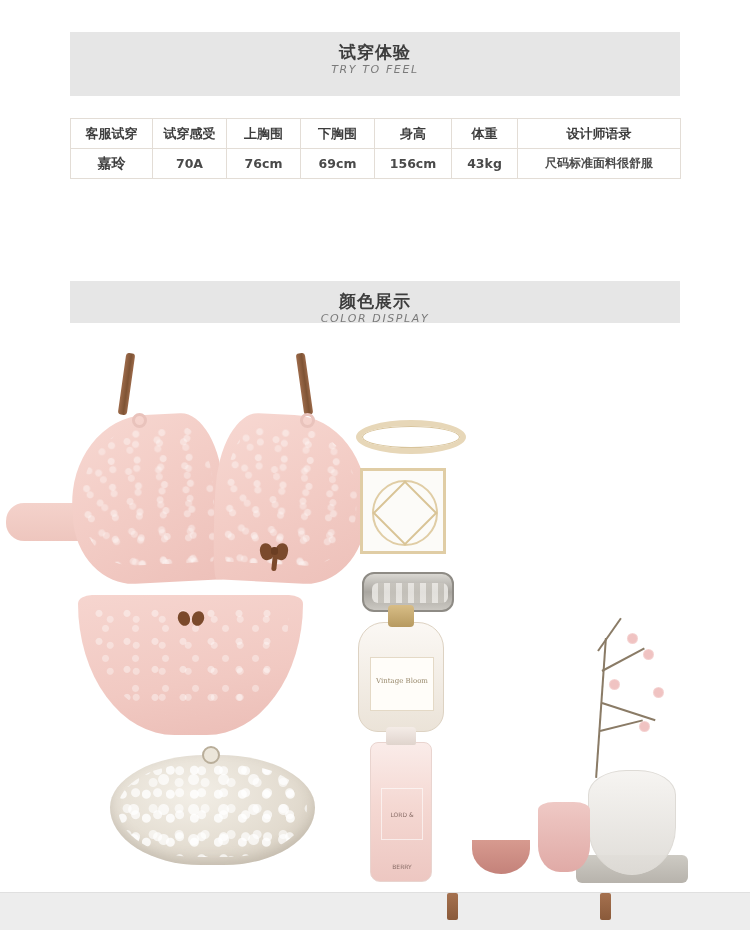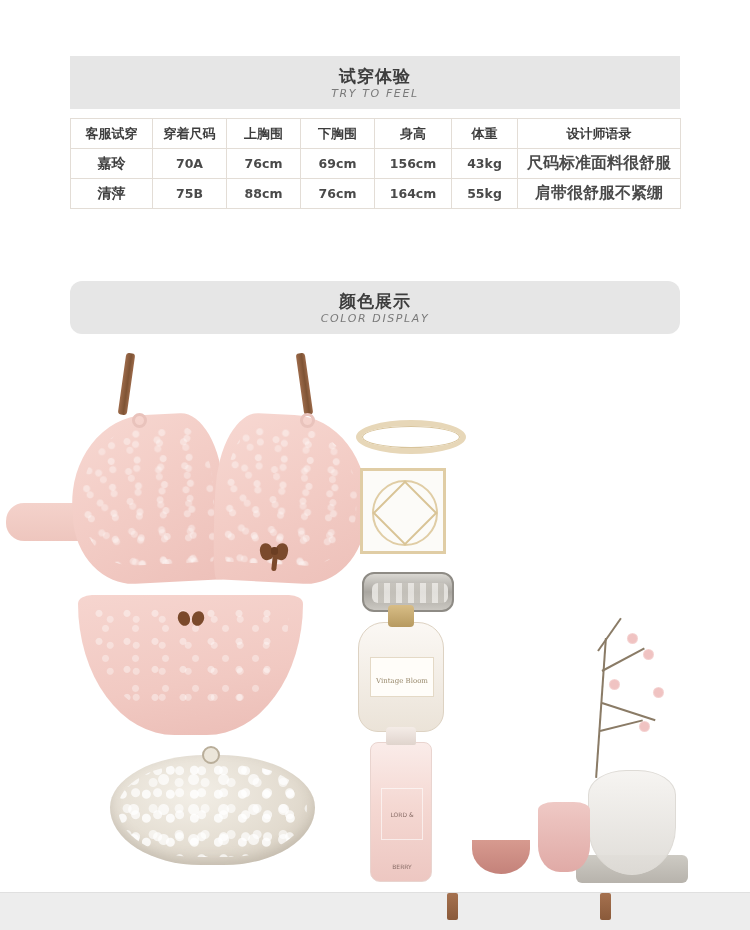--- a/index.html
+++ b/index.html
@@ -34,22 +34,22 @@
   }
   .section-bar .en {
     font-size: 11px;
     letter-spacing: 1.6px;
     line-height: 14px;
     color: #7a7a7a;
     padding-bottom: 9px;
     font-style: italic;
   }
 
-  #bar-try { top: 32px; height: 53px; margin-top: 24px; }
-  #bar-color { top: 281px; height: 53px; border-radius: 12px; }
+  #bar-try { top: 32px; height: 64px; }
+  #bar-color { top: 281px; height: 42px; }
 
   
   .table-wrap {
     position: absolute;
     left: 70px; top: 118px;
     width: 610px;
   }
   table.try-table {
     border-collapse: collapse;
     width: 610px;
@@ -70,21 +70,21 @@
     font-weight: bold;
     color: #3d3d3d;
     background: #ffffff;
   }
   table.try-table td { font-size: 12.5px; margin-left: 19px; }
   table.try-table td.name {
     font-size: 14px;
     font-weight: bold;
     color: #3d3d3d;
   }
-  table.try-table td.feel { font-size: 16px; }
+  table.try-table td.feel { font-size: 12px; }
   .col-1 { width: 82px; }
   .col-2 { width: 74px; }
   .col-3 { width: 74px; }
   .col-4 { width: 74px; }
   .col-5 { width: 77px; }
   .col-6 { width: 66px; }
   .col-7 { width: 163px; }
 
   
   .quote-box {
@@ -301,21 +301,21 @@
     border: 1px solid #ddd2c2;
   }
   .perfume-cap {
     position: absolute; left: 50%; top: -18px; margin-left: -13px;
     width: 26px; height: 22px;
     background: linear-gradient(180deg,#d8bd86,#b79a60);
     border-radius: 4px;
   }
   .perfume-label {
     position: absolute; left: 11px; top: 34px;
-    width: 64px; height: 40px;
+    width: 64px; height: 54px;
     background: #fffdf9;
     border: 1px solid #e4d9c6;
     font-size: 7px; color: #9a8b6e;
     text-align: center; line-height: 46px;
     font-family: "DejaVu Serif", "Liberation Serif", serif;
   }
   .lotion {
     position: absolute; left: 370px; top: 392px;
     width: 62px; height: 140px;
     background: linear-gradient(180deg, rgba(250,235,232,.95) 0%, rgba(244,214,208,.95) 45%, rgba(236,196,190,.95) 100%);
@@ -415,46 +415,37 @@
           <col class="col-2">
           <col class="col-3">
           <col class="col-4">
         <col class="col-5">
           <col class="col-6">
           <col class="col-7">
       </colgroup>
       <thead>
         <tr>
           <th>客服试穿</th>
-          <th>穿着尺码</th>
+          <th>试穿感受</th>
           <th>上胸围</th>
           <th>下胸围</th>
           <th>身高</th>
           <th>体重</th>
           <th>设计师语录</th>
         </tr>
       </thead>
       <tbody>
         <tr>
           <td class="name">嘉玲</td>
           <td>70A</td>
           <td>76cm</td>
           <td>69cm</td>
           <td>156cm</td>
           <td>43kg</td>
           <td class="feel">尺码标准面料很舒服</td>
-        </tr>
-        <tr>
-          <td class="name">清萍</td>
-          <td>75B</td>
-          <td>88cm</td>
-          <td>76cm</td>
-          <td>164cm</td>
-          <td>55kg</td>
-          <td class="feel">肩带很舒服不紧绷</td>
         </tr>
       </tbody>
     </table>
   </div>
 
   <div class="section-bar" id="bar-color">
     <div class="cn">颜色展示</div>
     <div class="en">COLOR DISPLAY</div>
   </div>
 

